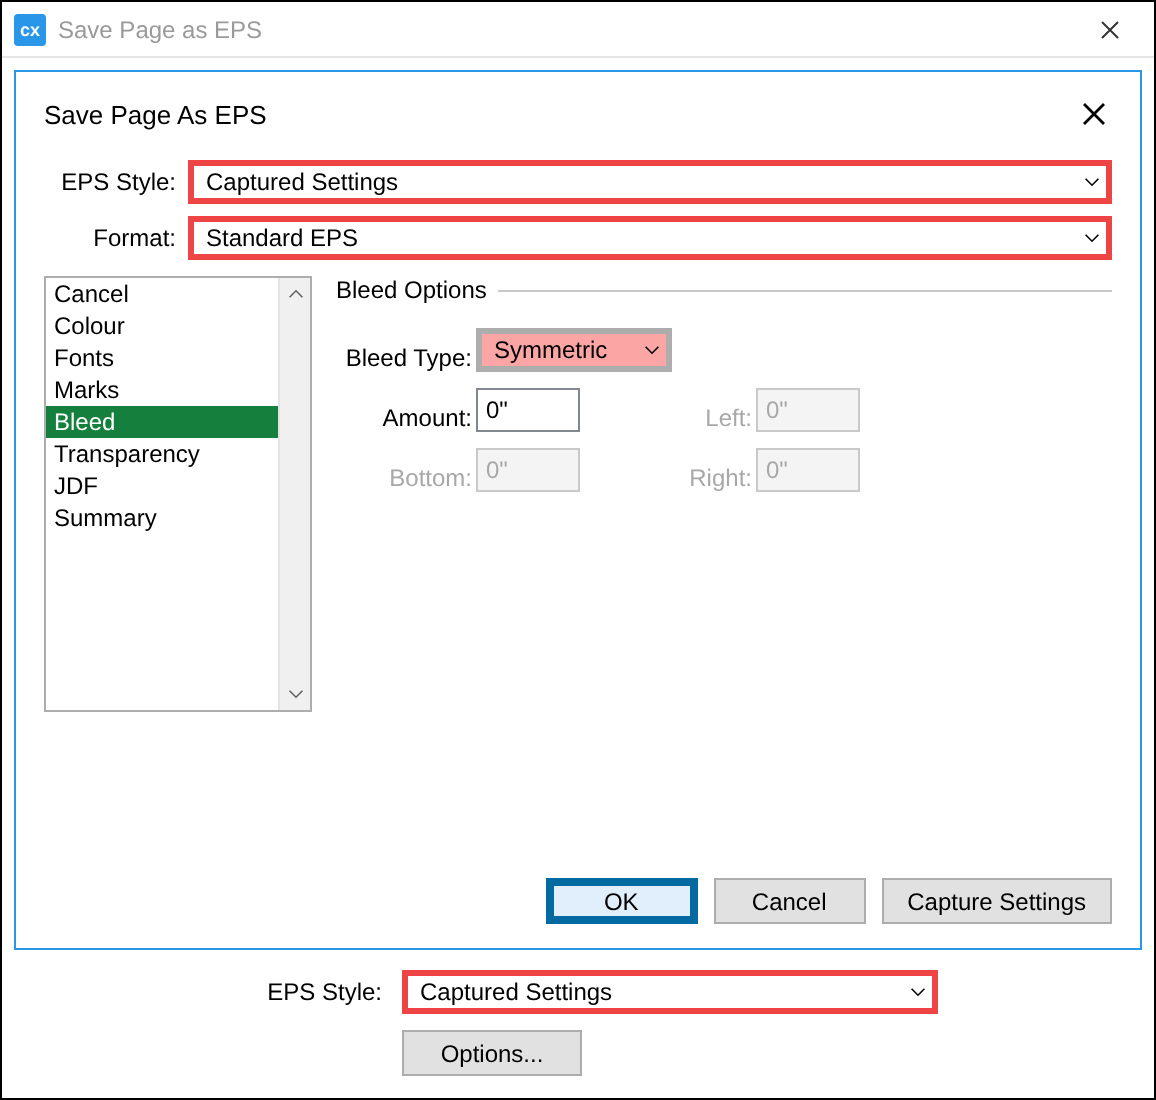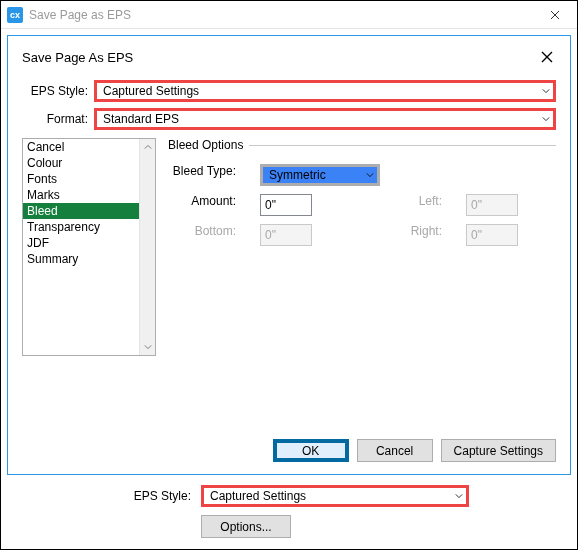--- a/index.html
+++ b/index.html
@@ -147,23 +147,23 @@
   .group-label-row {
     display: flex;
     align-items: center;
     margin-bottom: 12px;
   }
   .group-label-row .gl-text { margin-right: 6px; }
   .group-label-row .gl-line { flex: 1; height: 1px; background: #c9c9c9; }
 
   .opt-row {
     display: flex;
-    align-items: flex-start;
+    align-items: flex-end;
     margin-bottom: 8px;
-    gap: 22px;
+    gap: 0;
   }
   .opt-label {
     width: 70px;
     text-align: right;
     padding-right: 2px;
   }
   .opt-label.disabled { color: #a8a8a8; }
   .opt-spacer { width: 48px; }
   .opt-label2 {
     width: 40px;
@@ -178,21 +178,21 @@
     height: 22px;
     width: 52px;
     padding: 0 4px;
     font: inherit;
   }
   .text-input.disabled {
     background: #f4f4f4;
     color: #a8a8a8;
     border-color: #c9c9c9;
   }
-  .combo.small { width: 120px; flex: none; background: #3b82f6; border-color:#adadad;}
+  .combo.small { width: 98px; flex: none; background: #fca5a5; border-color:#adadad;}
   .combo.small .chev svg path { stroke:#000; }
 
   .button-row {
     position: absolute;
     right: 14px;
     bottom: 12px;
     display: flex;
     gap: 8px;
   }
   .btn {

